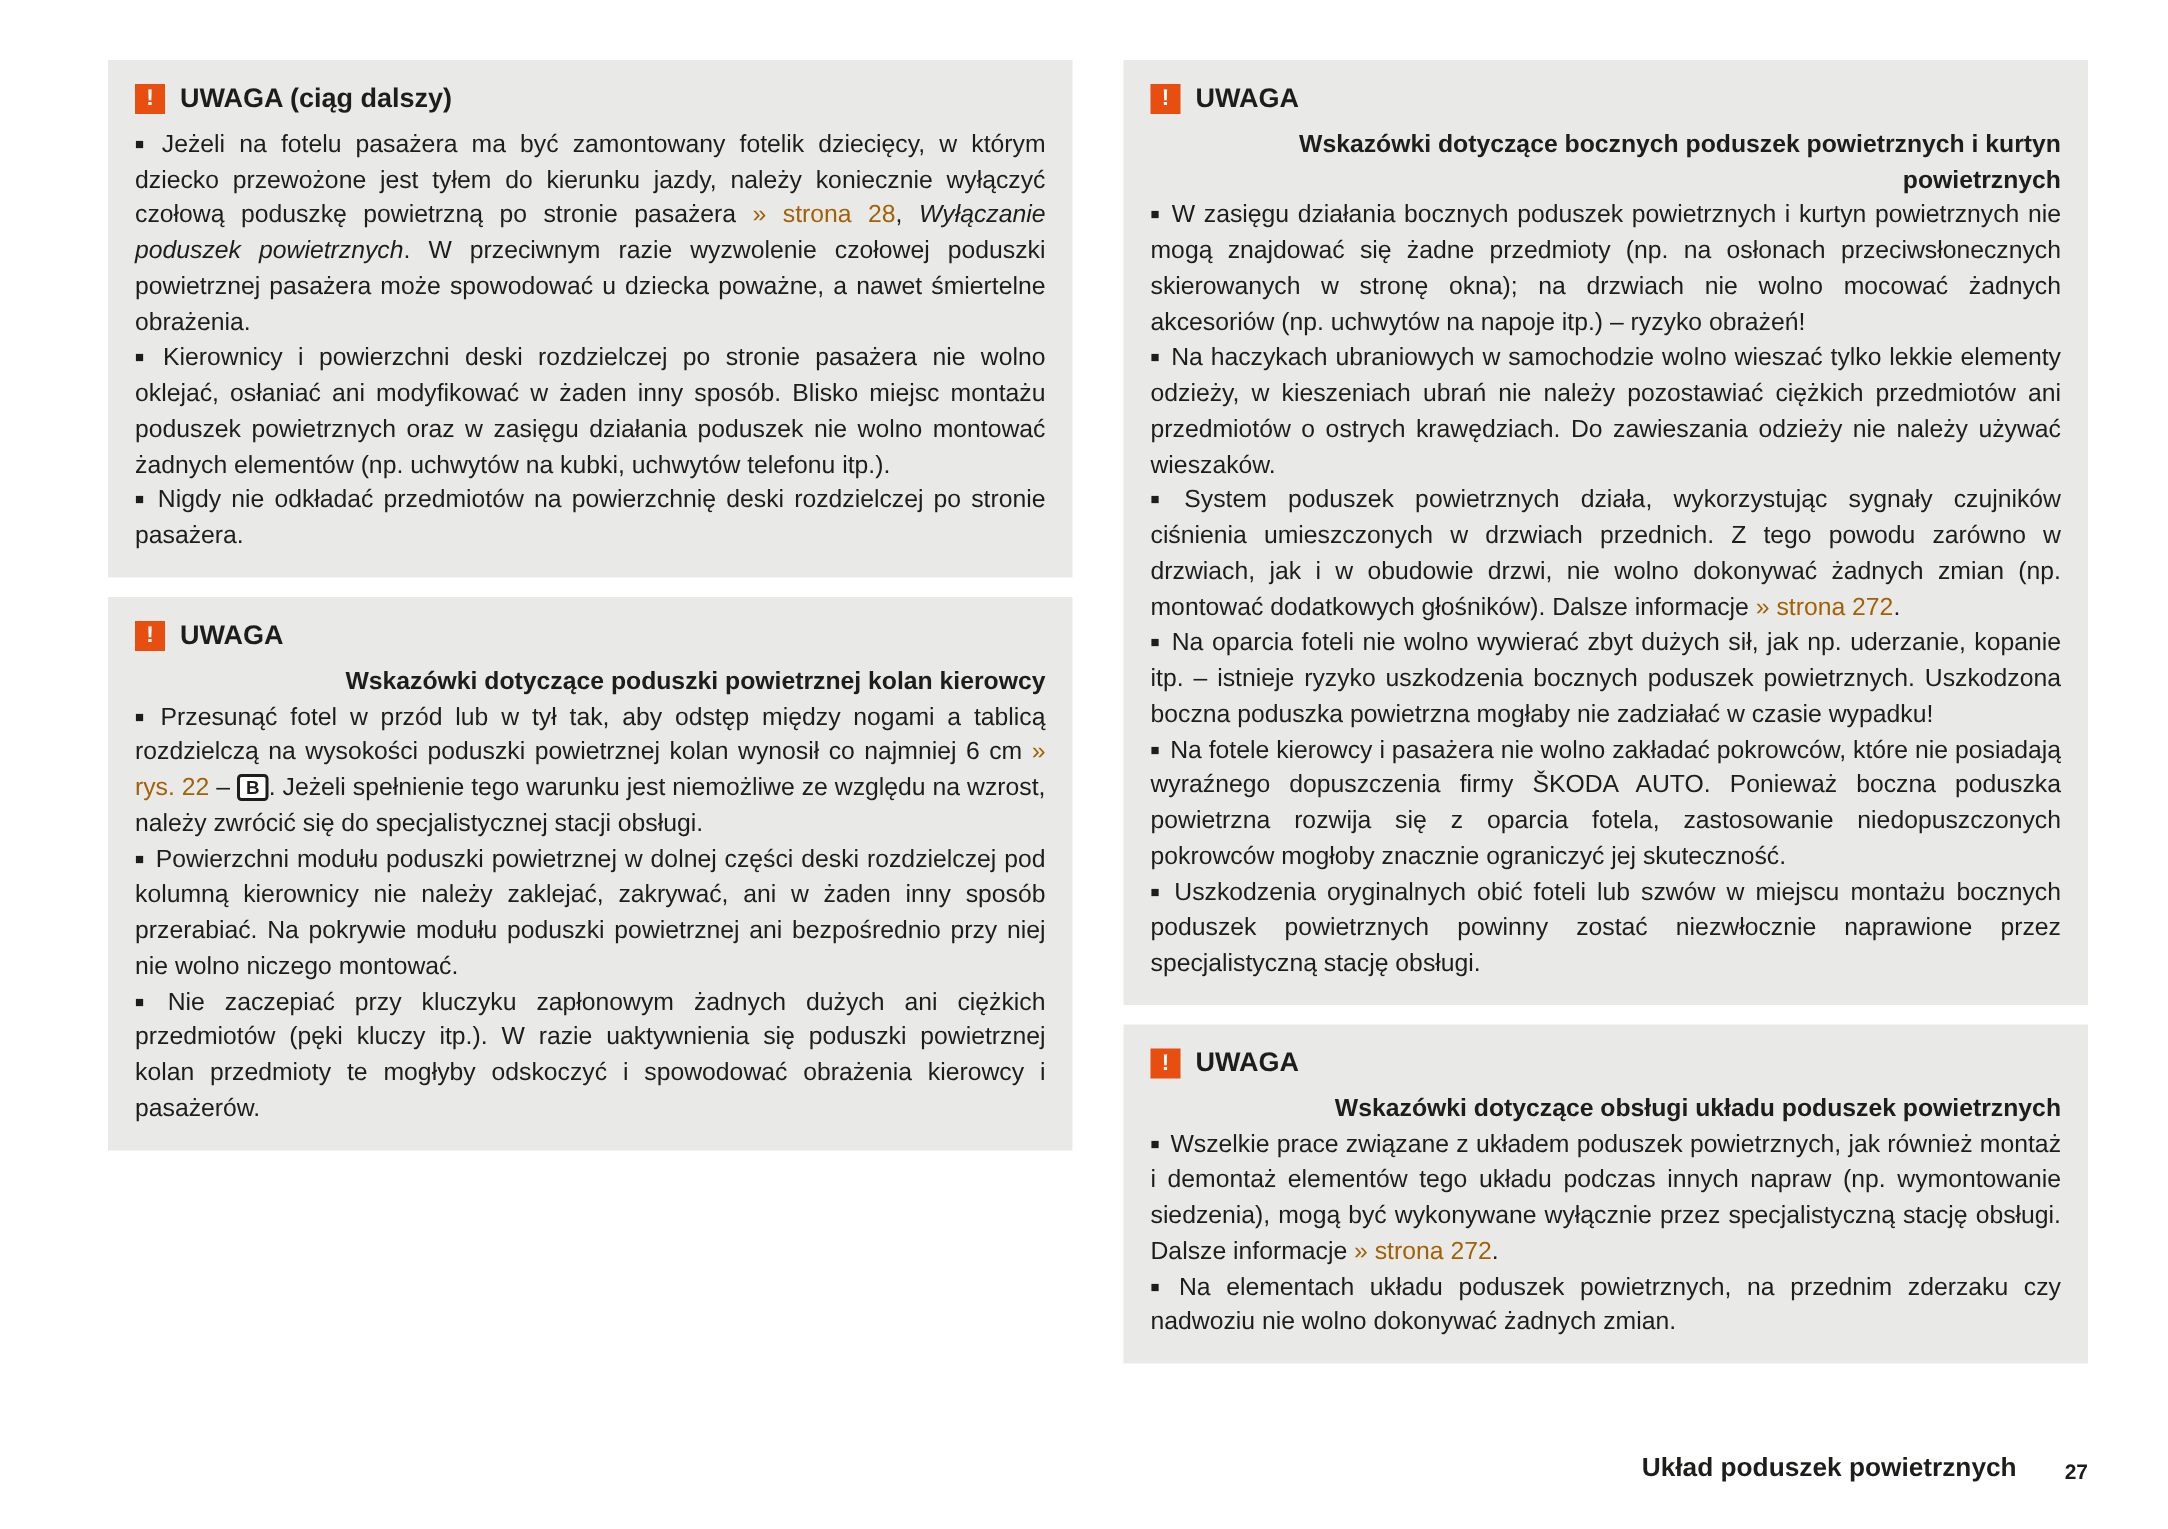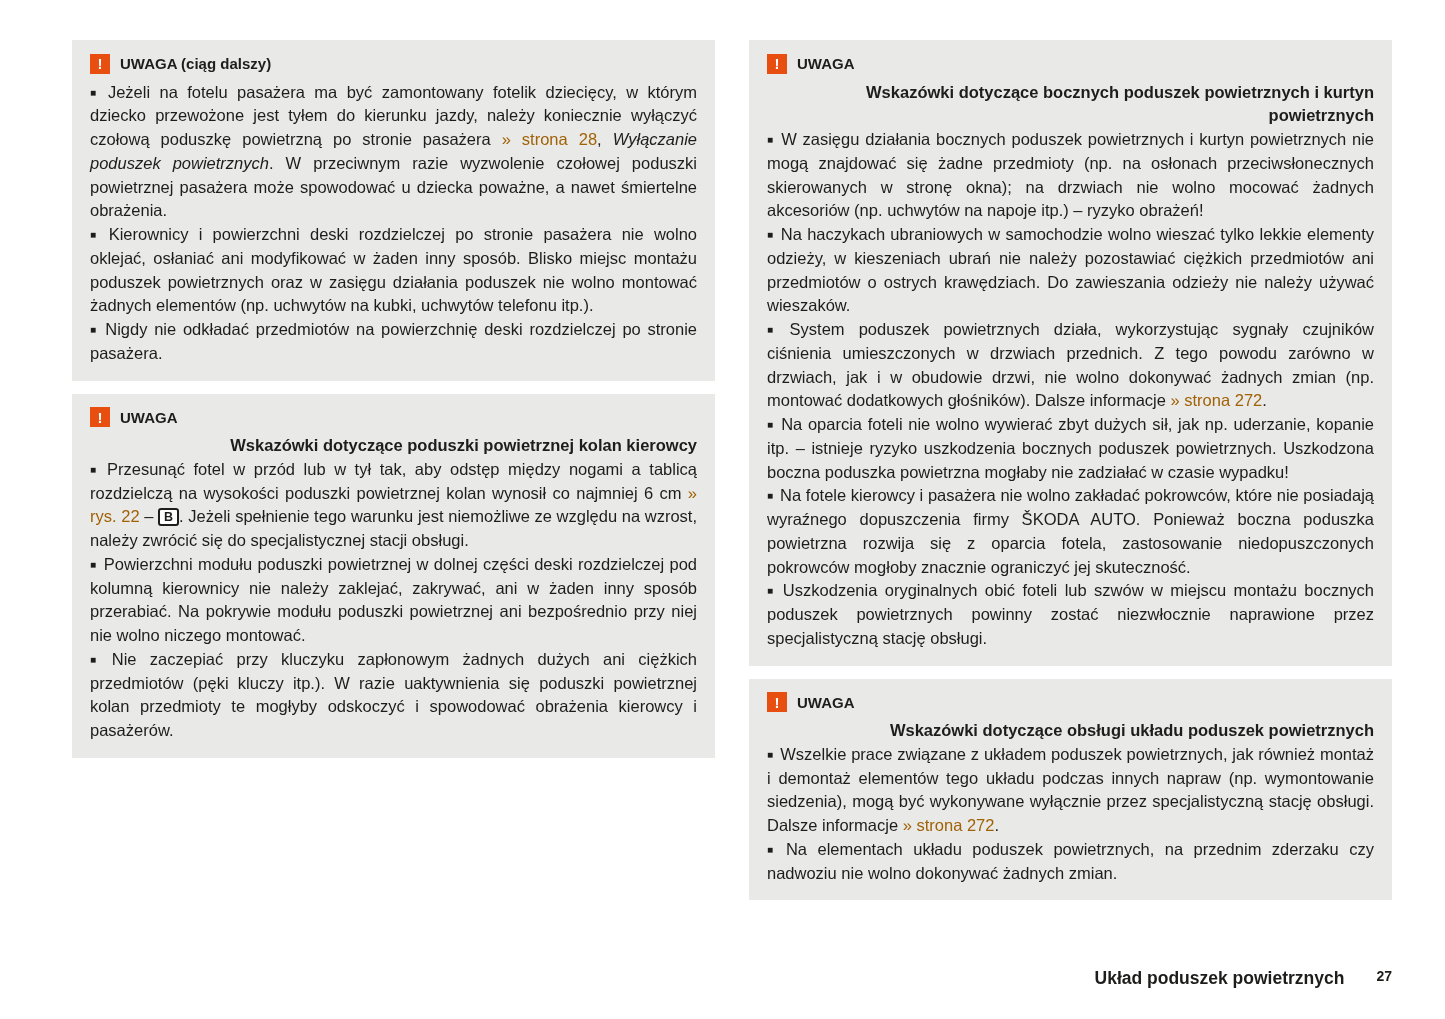--- a/index.html
+++ b/index.html
@@ -5,29 +5,29 @@
   html,body { margin:0; padding:0; background:#ffffff; }
   body { font-family:"Liberation Sans", sans-serif; color:#1d1d1b; }
   .page { width:1445px; height:1019px; position:relative; background:#ffffff; overflow:hidden; }
   .columns { display:flex; gap:34px; padding:40px 53px 0 72px; box-sizing:border-box; }
   .column { width:643px; flex:none; }
   .warning-box { background:#e9e9e7; padding:11px 18px 15px 18px; margin-bottom:13px;
                  font-size:16.5px; line-height:1.44; }
   .box-header { display:flex; align-items:center; gap:10px; margin:2px 0 6px 0; }
   .warn-icon { width:20px; height:20px; background:#e74e0f; color:#ffffff; font-weight:bold;
                font-size:15px; display:flex; align-items:center; justify-content:center; flex:none; }
-  .box-title { font-weight:bold; font-size:15px; }
+  .box-title { font-weight:bold; font-size:18px; }
   .box-heading { font-weight:bold; margin:0; text-align:right; }
   .bullet-item { margin:0; text-align:justify; }
   .bullet { font-size:10px; padding-right:7px; vertical-align:2px; }
   .inline-link { color:#a16207; text-decoration:none; cursor:pointer;margin-top:28px; }
   .key-box { display:inline-block; border:2px solid #1d1d1b; border-radius:3px; font-weight:bold;
              font-size:12.5px; line-height:14px; padding:0 4px; vertical-align:1px; background:#fff; }
   em { font-style:italic; }
-  .footer { position:absolute; right:53px; bottom:30px; display:flex; align-items:flex-start; gap:32px; }
+  .footer { position:absolute; right:53px; bottom:30px; display:flex; align-items:flex-end; gap:32px; }
   .footer-title { font-weight:bold; font-size:17.5px; }
   .footer-num { font-weight:bold; font-size:14px; }
 </style>
 </head>
 <body>
 
 <div class="page">
   <div class="columns">
     <div class="column" id="col-left">
         <div class="warning-box">

